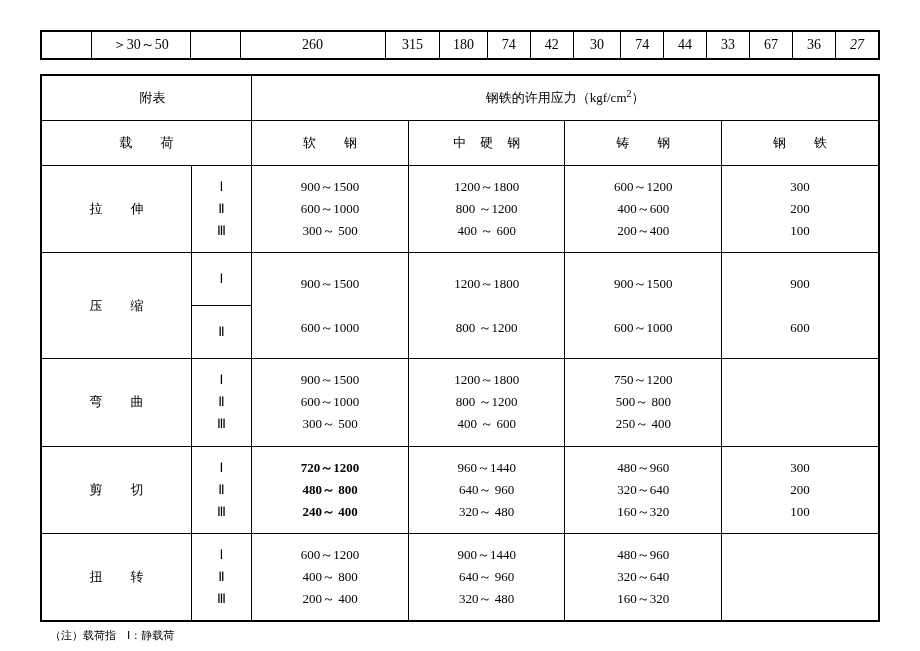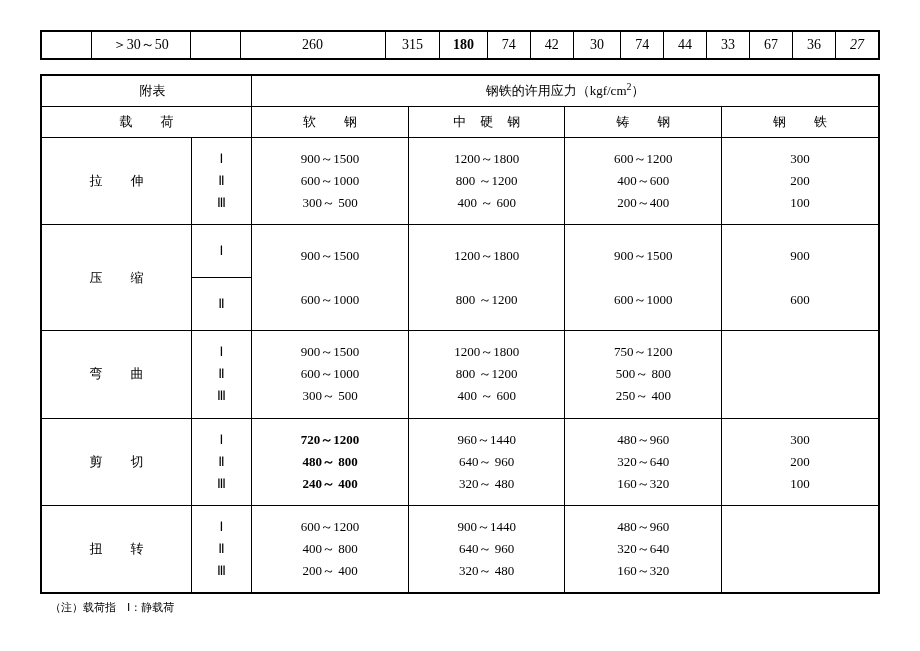--- a/index.html
+++ b/index.html
@@ -29,41 +29,41 @@
       height: 26px;
       font-size: 14px;
       padding: 0 2px;
       white-space: nowrap;
     }
     .c0 { width: 38px; }
     .c1 { width: 80px; }
     .c2 { width: 38px; }
     .c3 { width: 120px; text-align: center; }
     .c4 { width: 42px; }
-    .c5 { width: 36px; font-weight: bold; }
+    .c5 { width: 36px; }
     .c6 { width: 32px; }
     .c7 { width: 32px; }
     .c8 { width: 36px; }
     .c9 { width: 32px; }
     .c10 { width: 32px; }
     .c11 { width: 32px; }
     .c12 { width: 32px; }
     .c13 { width: 32px; margin-left: 32px; }
     .c14 { width: 32px; font-style: italic; }
 
     
     .main-table {
       border: 2px solid #000;
     }
     .main-table td {
       border: 1px solid #000;
       text-align: center;
       vertical-align: middle;
       font-size: 13px;
-      padding: 0 0;
+      padding: 7px 0;
     }
     .title-row td {
       height: 30px;
       font-size: 13px;
     }
     .title-left {
       text-align: left;
       padding-left: 12px !important;
       width: 150px;
     }

